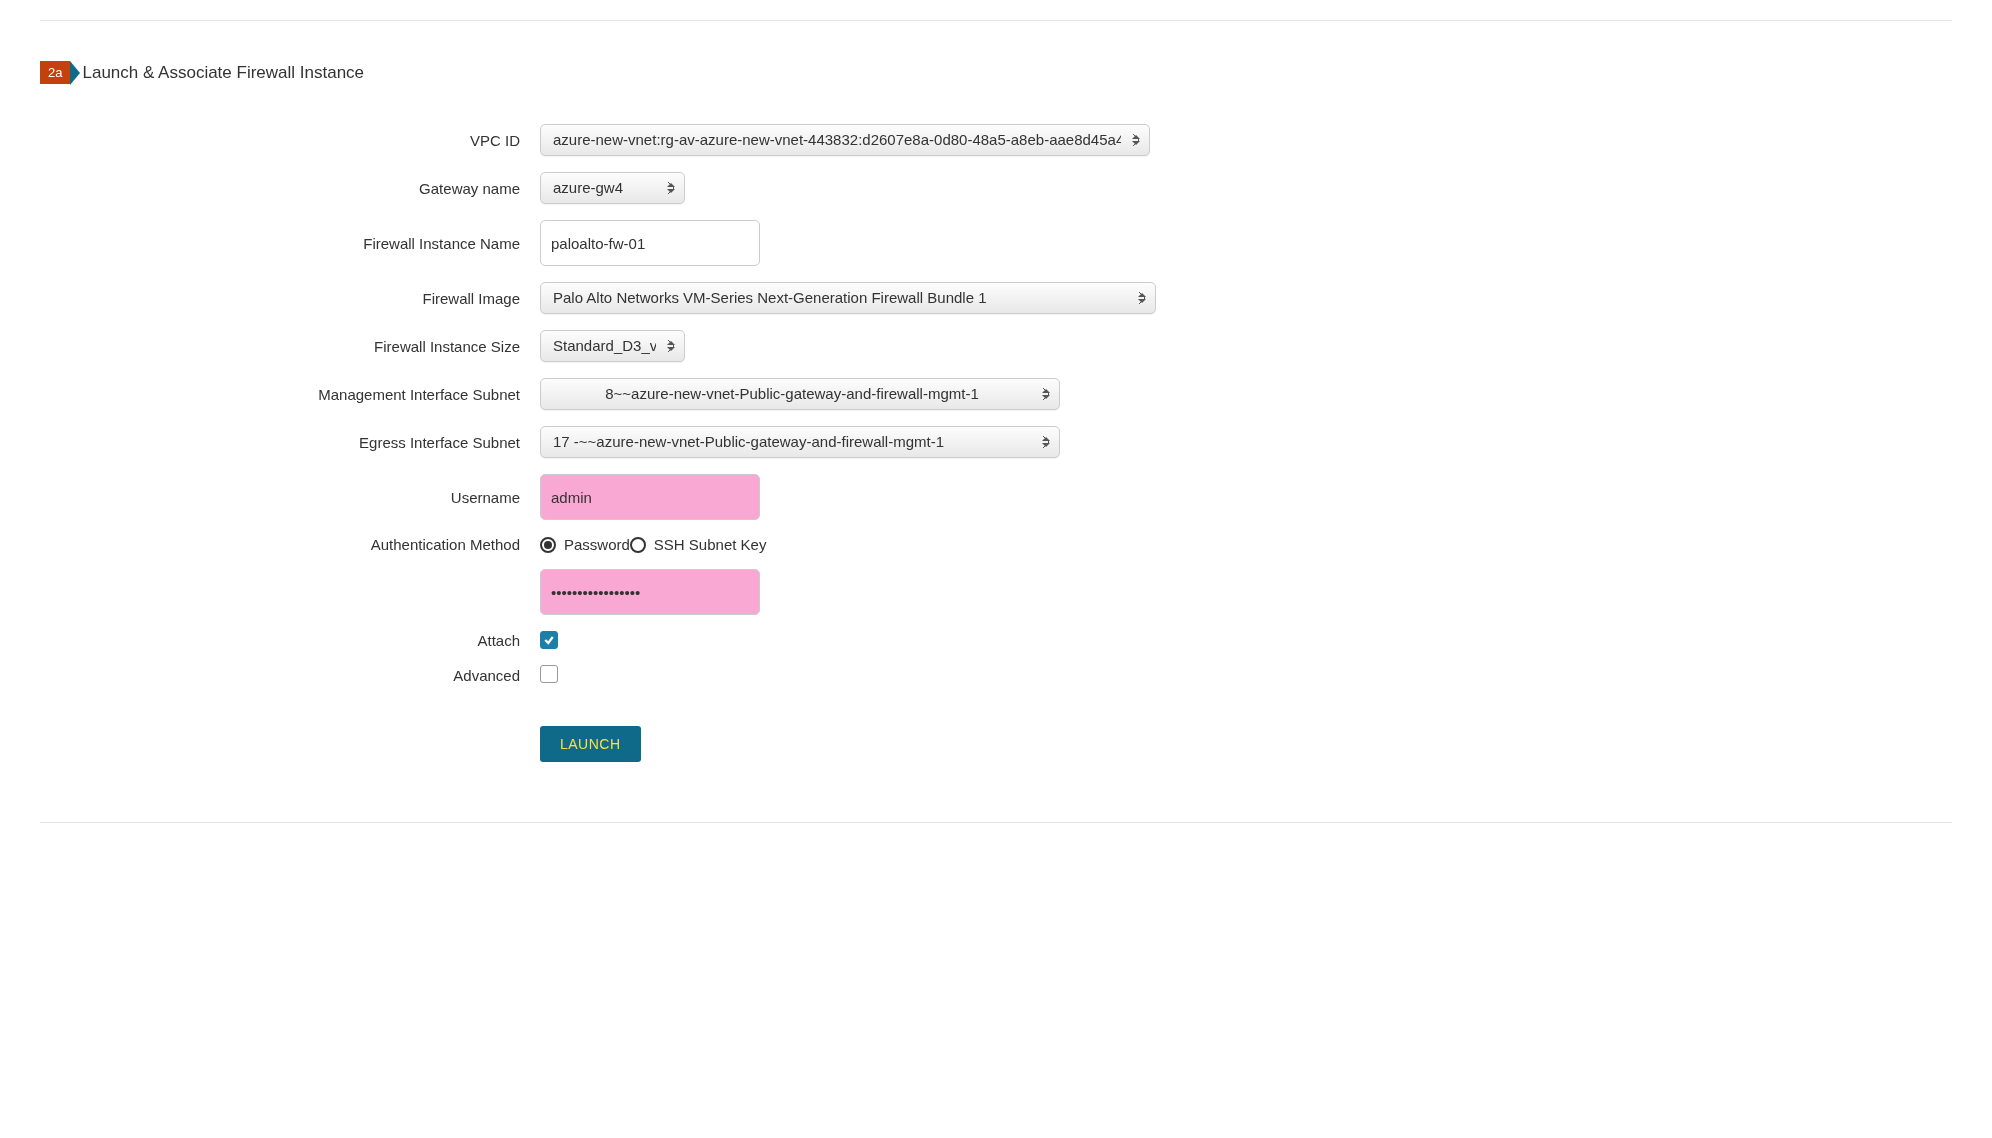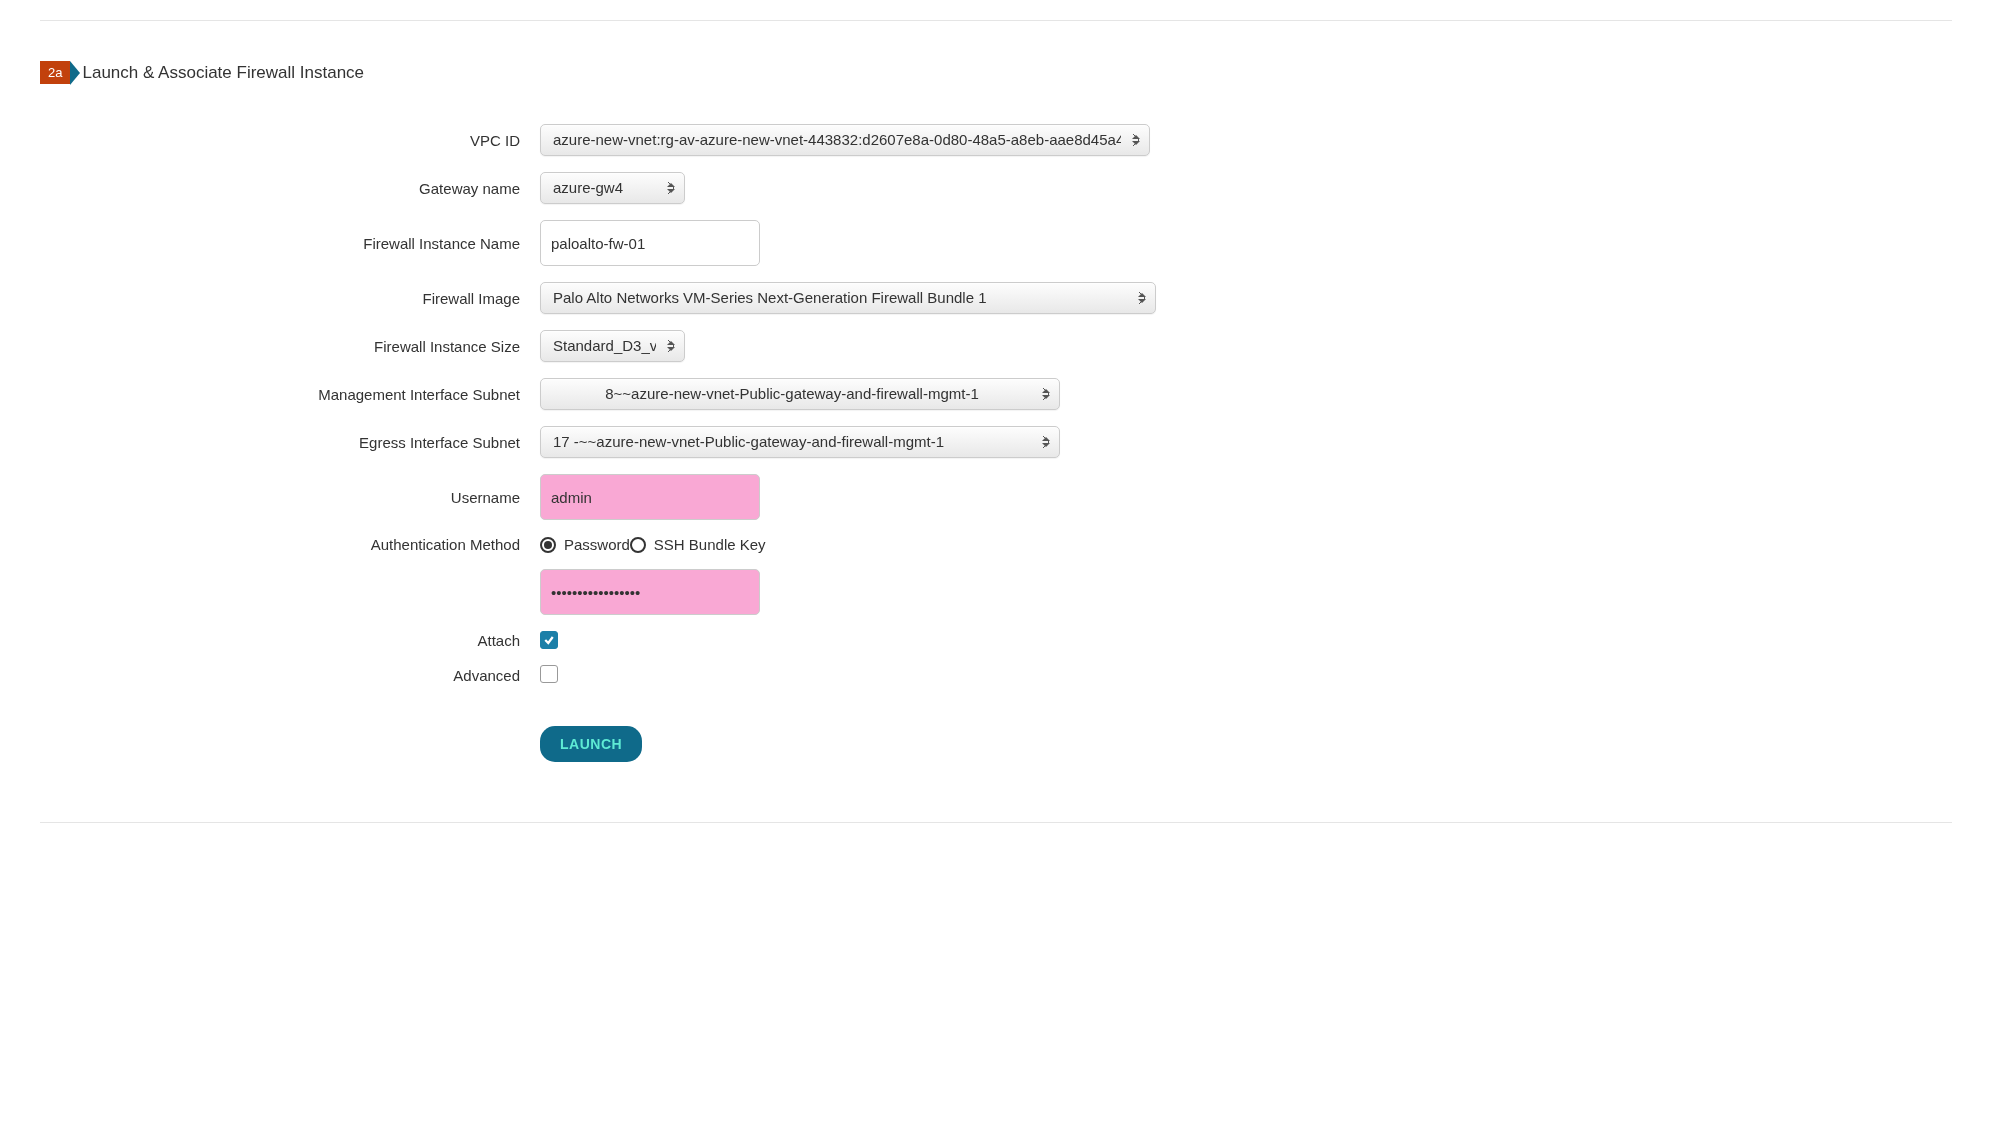--- a/index.html
+++ b/index.html
@@ -180,26 +180,26 @@
     cursor: pointer;
   }
   .chk.checked {
     background: #1b7fa8;
     border-color: #1b7fa8;
   }
   .chk.checked svg { display: block; }
   .chk svg { display: none; width: 12px; height: 12px; stroke: #fff; stroke-width: 3; fill: none; }
   .btn-launch {
     background: #0f6a8a;
-    color: #5eead4;
+    color: #fde047;
     border: none;
-    border-radius: 15px;
+    border-radius: 3px;
     padding: 10px 20px;
     font-size: 14px;
-    font-weight: 700;
+    font-weight: 400;
     letter-spacing: 0.5px;
     cursor: pointer;
   }
   .sel-centered {
     text-align-last: center;
     text-align: center;
   }
   .sel-17 {
     padding-left: 12px;
   }
@@ -334,21 +334,21 @@
       <div class="form-control">
         <div class="radio-group">
           <div class="radio-item">
             <span class="radio-outer">
                 <span class="radio-inner"></span>
               </span>
             <span>Password</span>
           </div>
           <div class="radio-item">
             <span class="radio-outer"></span>
-            <span>SSH Bundle Key</span>
+            <span>SSH Subnet Key</span>
           </div>
         </div>
       </div>
     </div>
 
     <div class="form-row">
       <div class="form-label"></div>
       <div class="form-control">
         <input type="password" class="txt autofill" value="•••••••••••••••••" style="">
       </div>

